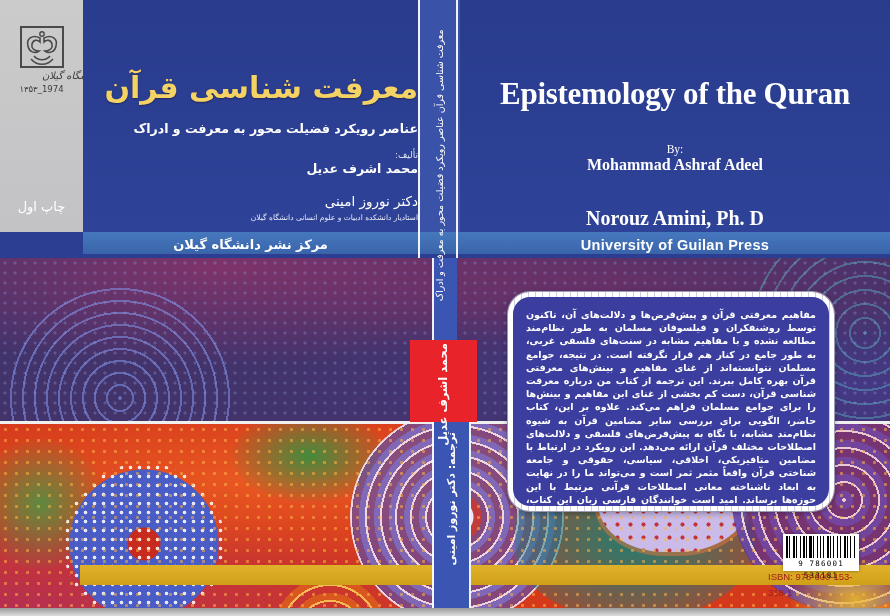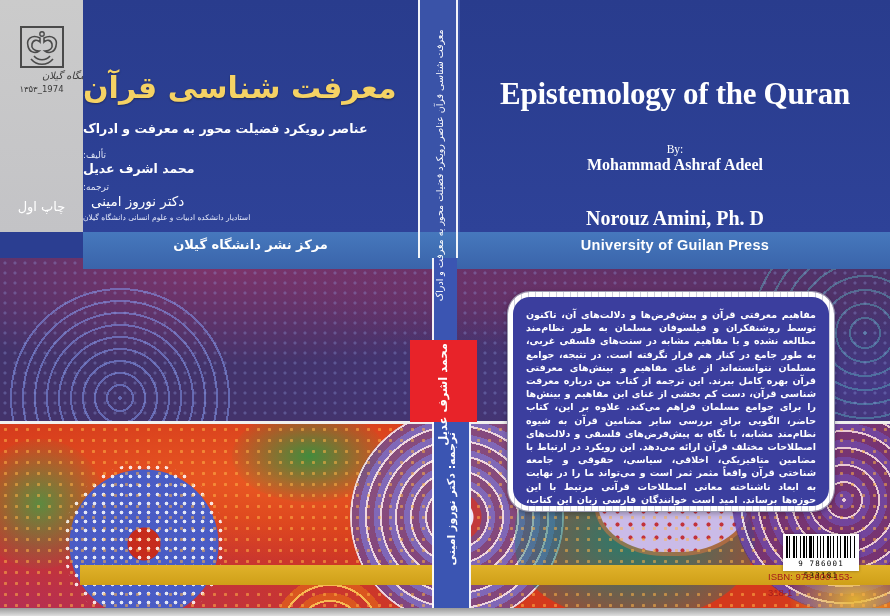--- a/index.html
+++ b/index.html
@@ -4,27 +4,27 @@
 <style>
   html,body{margin:0;padding:0;background:#666;}
   #stage{position:relative;width:890px;height:616px;overflow:hidden;
          font-family:"DejaVu Sans",sans-serif;background:#2b3e91;}
   #stage *{box-sizing:border-box;}
 
   
   .gray-strip{position:absolute;left:0;top:0;width:83px;height:232px;
     background:linear-gradient(180deg,#cbcbcb,#c3c3c6);}
   .front-cover{position:absolute;left:83px;top:0;width:335px;height:232px;
-    background:linear-gradient(180deg,#293c8d,#2e4298);color:#fff;text-align:left;direction:rtl;}
+    background:linear-gradient(180deg,#293c8d,#2e4298);color:#fff;text-align:right;direction:rtl;}
   .back-cover{position:absolute;left:460px;top:0;width:430px;height:232px;
     background:linear-gradient(180deg,#293c8d,#2e4298);color:#fff;text-align:center;}
   .spine-top{position:absolute;left:418px;top:0;width:42px;height:232px;background:#3a53a8;}
 
   
-  .pub-band{position:absolute;left:83px;top:232px;width:807px;height:37px;
+  .pub-band{position:absolute;left:83px;top:232px;width:807px;height:22px;
     background:linear-gradient(180deg,#4678bd,#3a64aa);}
   .pub-band .fa{position:absolute;left:0;top:0;width:335px;height:26px;line-height:26px;
     text-align:center;color:#fff;font-weight:bold;font-size:13px;direction:rtl;}
   .pub-band .en{position:absolute;left:377px;top:0;width:430px;height:26px;line-height:26px;
     text-align:center;color:#fff;font-weight:bold;font-size:14.5px;
     font-family:"Liberation Sans",sans-serif;letter-spacing:.3px;}
 
   
   .rail{position:absolute;width:2px;background:rgba(255,255,255,.93);}
 
@@ -193,21 +193,20 @@
     <div class="uni-name">دانشگاه گیلان</div>
     <div class="uni-year">۱۳۵۳_1974</div>
     <div class="edition-badge">چاپ اول</div>
   </div>
 
   <div class="front-cover">
     <div class="fa-title">معرفت شناسی قرآن</div>
     <div class="fa-subtitle">عناصر رویکرد فضیلت محور به معرفت و ادراک</div>
     <div class="fa-author-label">تألیف:</div>
     <div class="fa-author">محمد اشرف عدیل</div>
-    <div class="fa-trans-label">ترجمه:</div>
     <div class="fa-translator">دکتر نوروز امینی</div>
     <div class="fa-affil">استادیار دانشکده ادبیات و علوم انسانی دانشگاه گیلان</div>
   </div>
 
   <div class="spine-top"></div>
 
   <div class="back-cover serif">
     <div class="en-title">Epistemology of the Quran</div>
     <div class="en-by">By:</div>
     <div class="en-author">Mohammad Ashraf Adeel</div>

